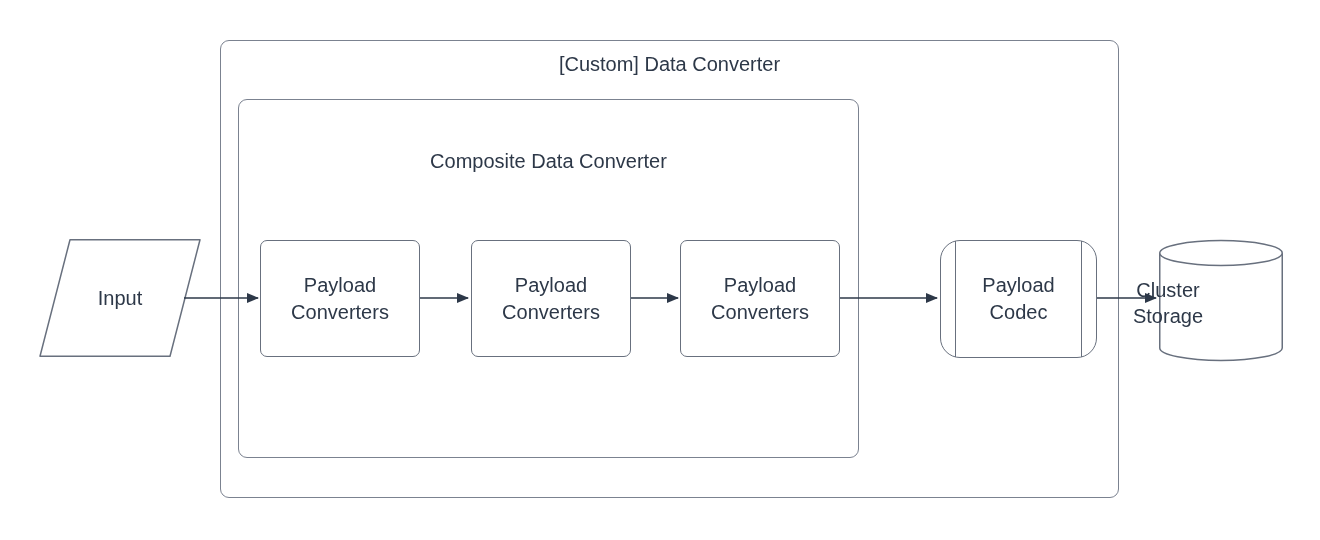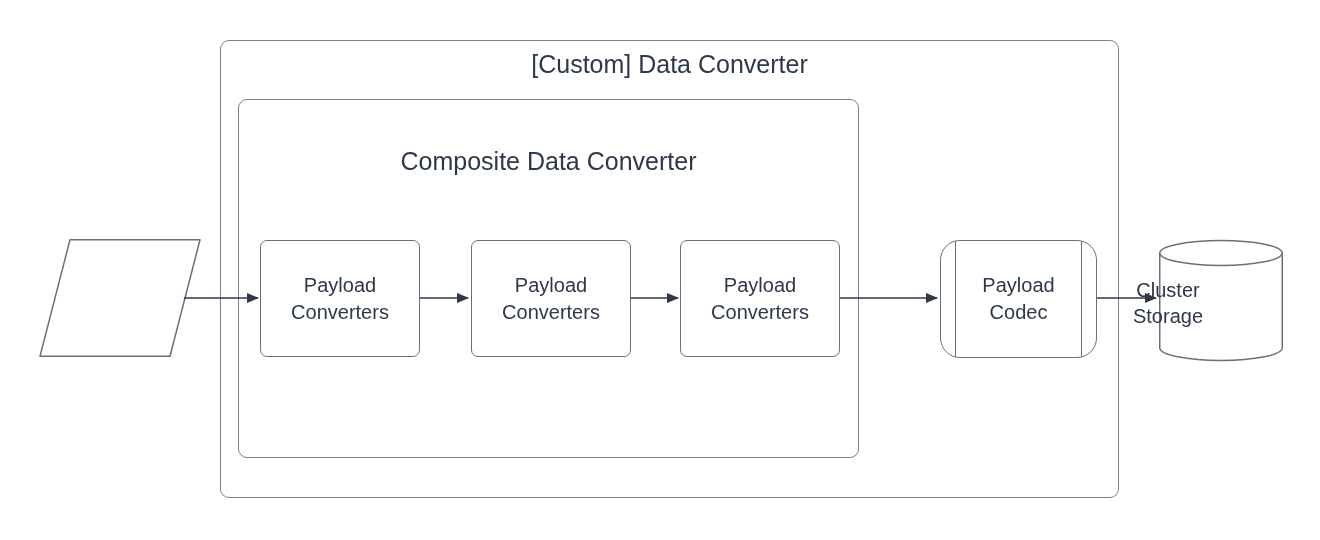--- a/index.html
+++ b/index.html
@@ -25,21 +25,21 @@
     border: 1.5px solid var(--container-stroke);
     border-radius: 9px;
     background: transparent;
   }
   .outer-container { left: 220px; top: 40px; width: 899px; height: 458px; }
   .inner-container { left: 238px; top: 99px; width: 621px; height: 359px; }
   .container-title {
     position: absolute;
     left: 0; right: 0;
     text-align: center;
-    font-size: 25px;
+    font-size: 20px;
     line-height: 24px;
   }
   .outer-container .container-title { top: 11px; }
   .inner-container .container-title { top: 49px; }
   .node {
     position: absolute;
     background: #ffffff;
     border: 1.5px solid var(--shape-stroke);
     display: flex;
     align-items: center;
@@ -130,18 +130,21 @@
   <div class="node box box3">
     <span class="node-label">Payload Converters</span>
   </div>
 
   <div class="node codec">
     <div class="codec-bar codec-bar-left"></div>
     <span class="node-label">Payload Codec</span>
     <div class="codec-bar codec-bar-right"></div>
   </div>
 
+  <div class="shape-label input-label">
+    <span class="node-label">Input</span>
+  </div>
 
   <div class="shape-label cluster-label">
     <span class="node-label">Cluster Storage</span>
   </div>
 
 </div>
 
 </body></html>

